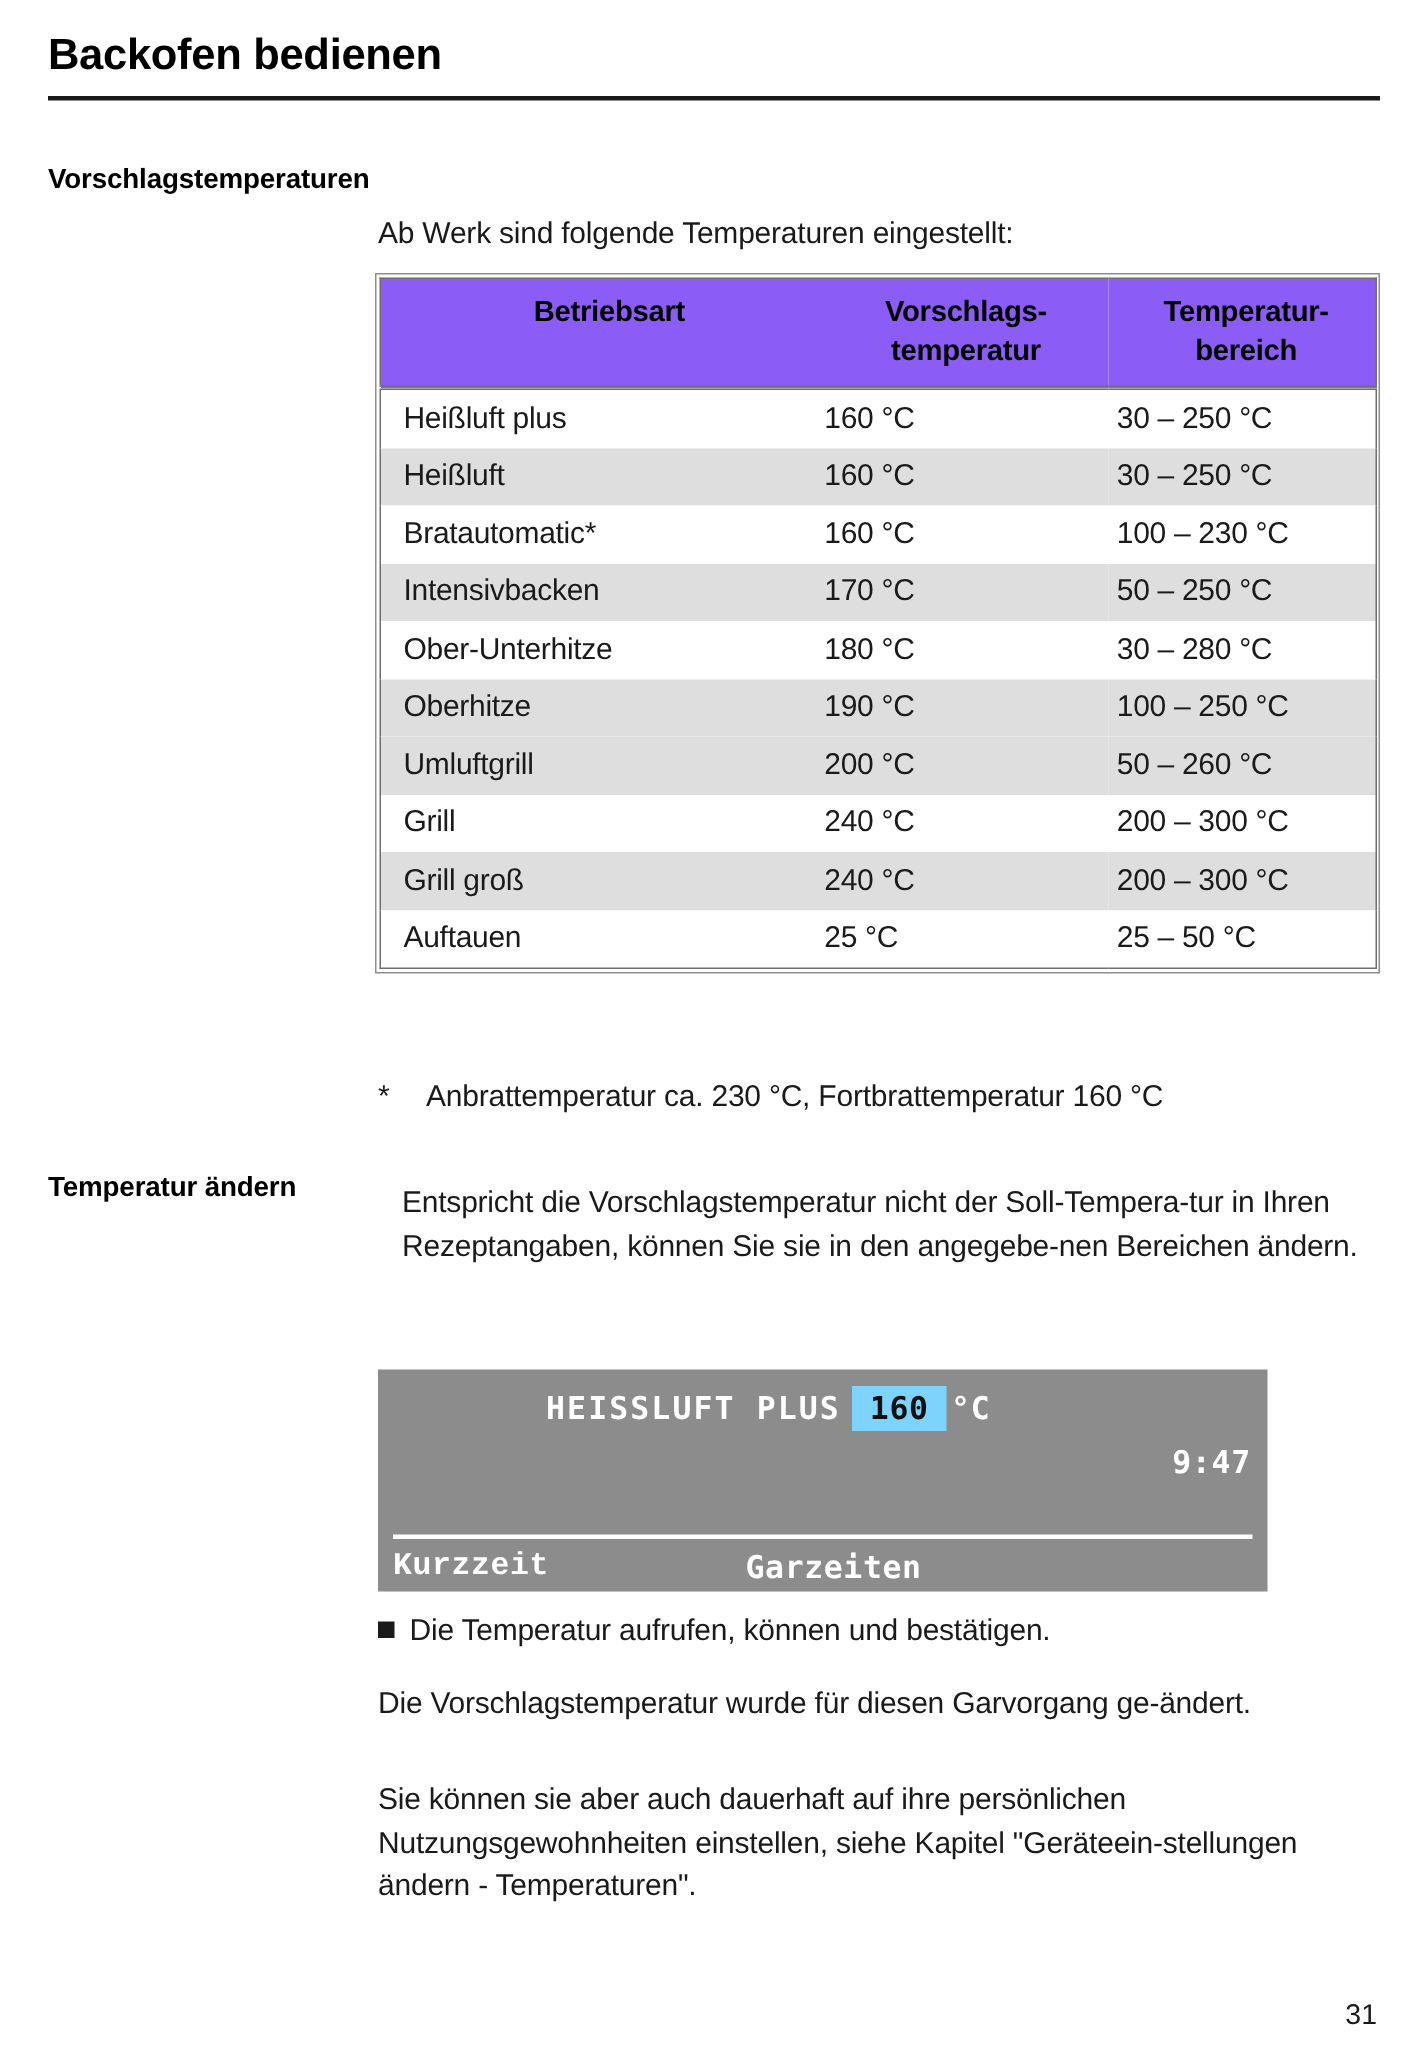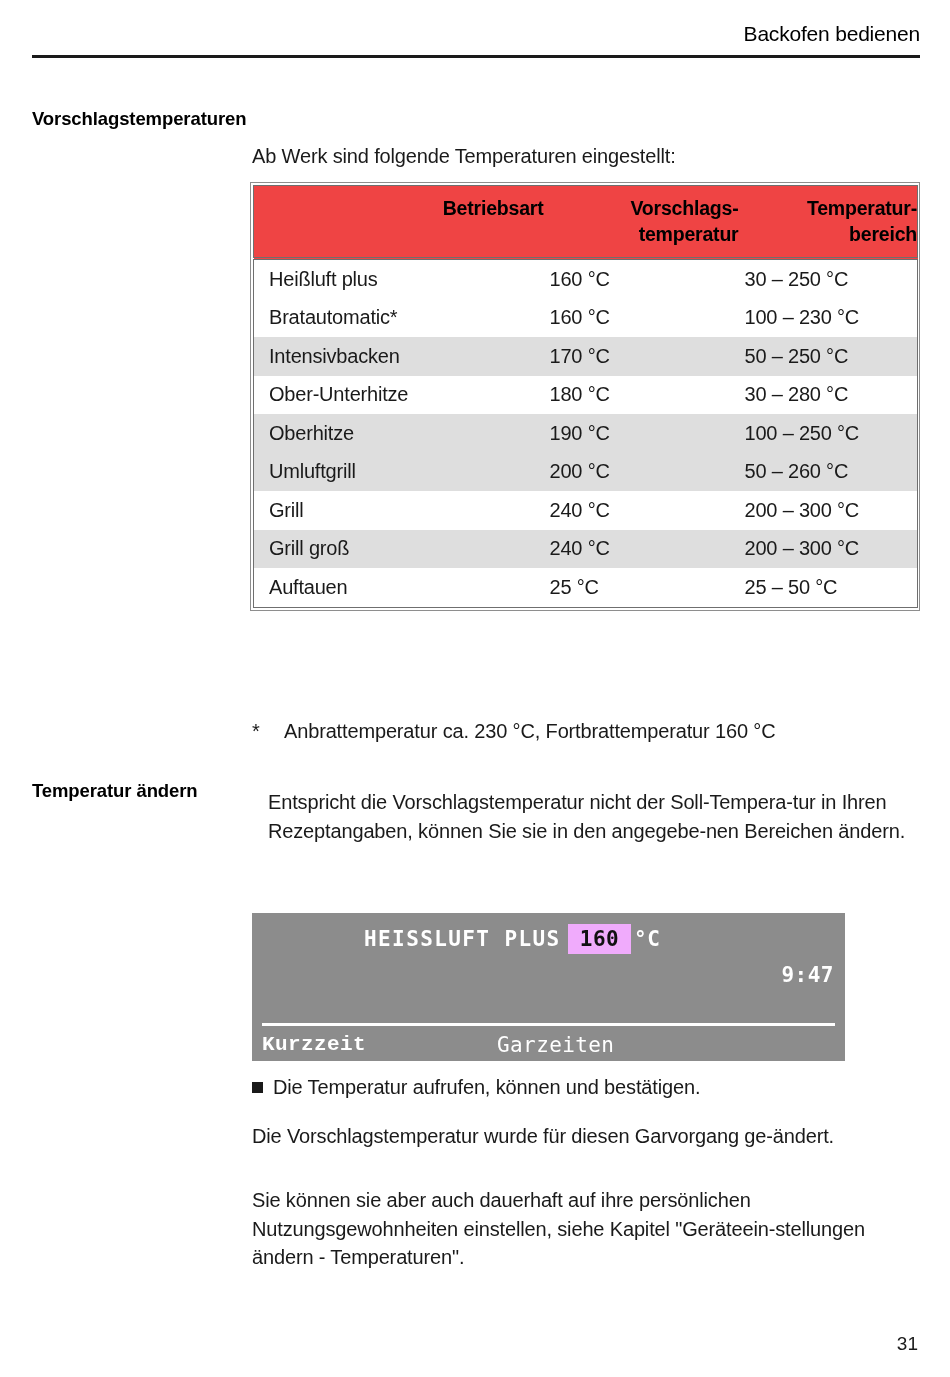--- a/index.html
+++ b/index.html
@@ -25,23 +25,23 @@
   }
 
   
   .header {
     position: absolute;
     left: 32px;
     top: 22px;
     width: 888px;
   }
   .header-title {
-    text-align: right;
-    font-size: 21px;
-    font-weight: normal;
+    text-align: left;
+    font-size: 29px;
+    font-weight: bold;
     letter-spacing: -0.2px;
     line-height: 1.1;
     color: #000;
   }
   .header-rule {
     margin-top: 10px;
     border-top: 3px solid #1a1a1a;
     width: 888px;
   }
 
@@ -87,29 +87,29 @@
     width: 100%;
     border-collapse: collapse;
     border: 1px solid #6f6f6f;
     table-layout: fixed;
   }
   table.temps col.c1 { width: 290px; }
   table.temps col.c2 { width: 195px; }
   table.temps col.c3 { width: 179px; }
 
   table.temps thead th {
-    text-align: right;
+    text-align: center;
     font-size: 19.5px;
     font-weight: bold;
     color: #000;
     vertical-align: top;
     padding: 9px 0 10px 0;
     line-height: 26px;
     letter-spacing: -0.2px;
-    background: #ef4444;
+    background: #8b5cf6;
   }
   table.temps thead tr { border-bottom: 3px double #6f6f6f; }
   table.temps thead th.h1 { padding-left: 15px; }
   table.temps thead th.h2 { padding-left: 6px; }
   table.temps thead th.h3 { padding-left: 6px; }
 
   table.temps tbody td {
     font-size: 20px;
     line-height: 25px;
     padding: 6.5px 0 7px 0;
@@ -195,21 +195,21 @@
     letter-spacing: 1.4px;
     line-height: 30px;
     white-space: nowrap;
   }
   .lcd-value-box {
     position: absolute;
     left: 316px;
     top: 0px;
     width: 63px;
     height: 30px;
-    background: #f0abfc;
+    background: #7dd3fc;
     color: #111111;
     font-size: 21px;
     font-weight: bold;
     line-height: 30px;
     text-align: center;
     letter-spacing: 0.5px;
   }
   .lcd-unit {
     position: absolute;
     left: 382px;
@@ -255,21 +255,21 @@
     color: #ffffff;
     line-height: 30px;
     letter-spacing: 0.4px;
     font-family: Liberation Mono, monospace;
   }
   .lcd-soft-mid {
     position: absolute;
     left: 245px;
     top: 0;
     font-size: 21px;
-    font-weight: normal;
+    font-weight: bold;
     color: #ffffff;
     line-height: 30px;
     letter-spacing: 0.4px;
   }
 
   
   #page-number {
     position: absolute;
     right: 32px;
     bottom: 22px;
@@ -313,20 +313,25 @@
             <span>bereich</span>
           </th>
         </tr>
       </thead>
       <tbody id="table-body">
           <tr class="norm">
             <td class="col1">Heißluft plus</td>
             <td class="col2">160 °C</td>
             <td class="col3">30 – 250 °C</td>
           </tr>
+          <tr class="alt">
+            <td class="col1">Heißluft</td>
+            <td class="col2">160 °C</td>
+            <td class="col3">30 – 250 °C</td>
+          </tr>
           <tr class="norm">
             <td class="col1">Bratautomatic*</td>
             <td class="col2">160 °C</td>
             <td class="col3">100 – 230 °C</td>
           </tr>
           <tr class="alt">
             <td class="col1">Intensivbacken</td>
             <td class="col2">170 °C</td>
             <td class="col3">50 – 250 °C</td>
           </tr>

